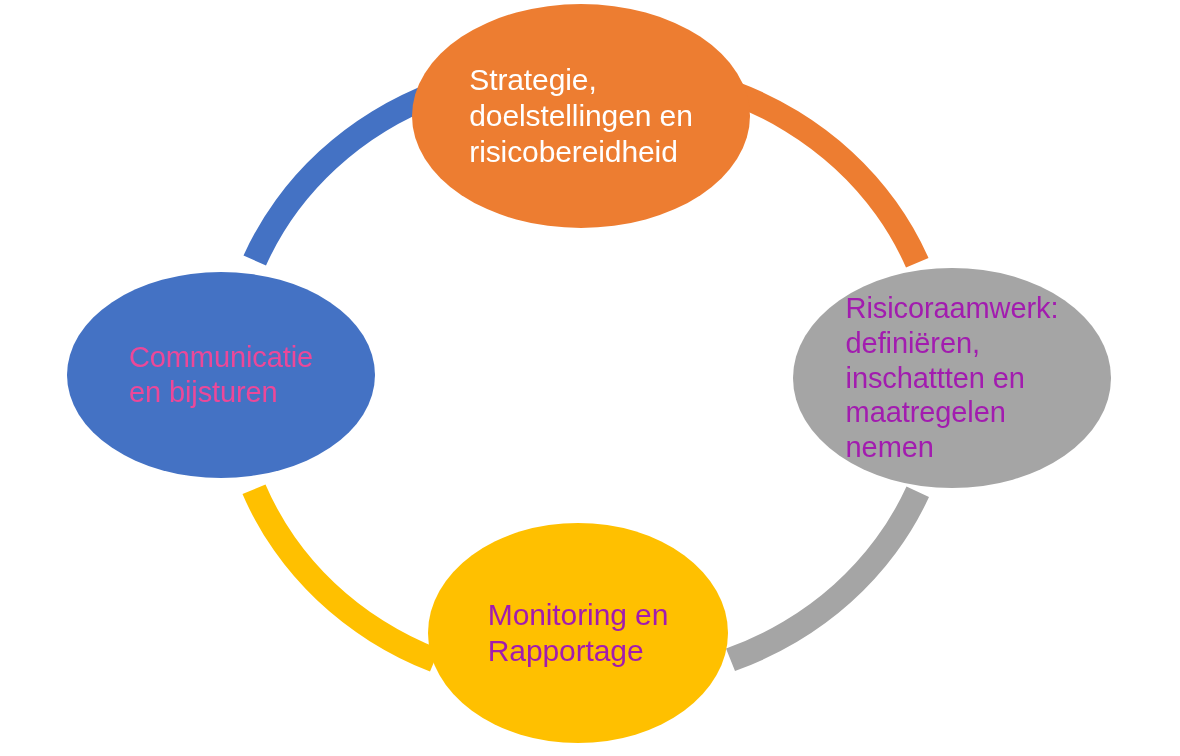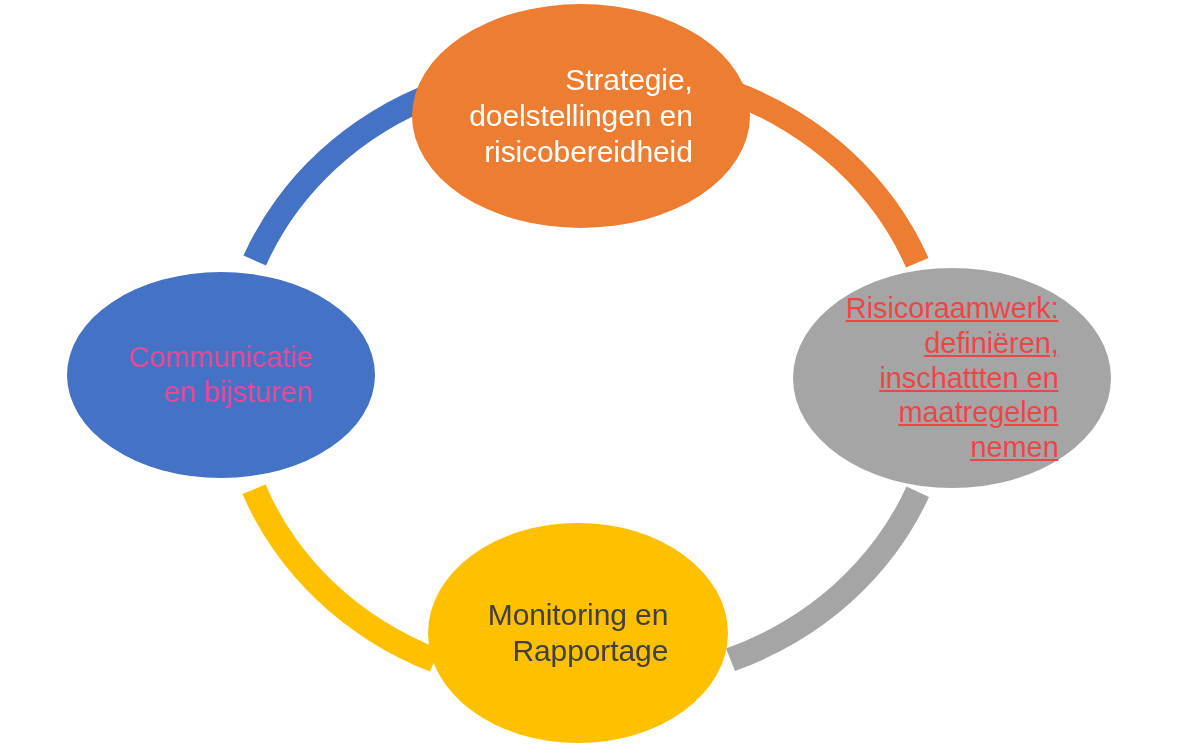--- a/index.html
+++ b/index.html
@@ -23,21 +23,21 @@
     top: 0;
     width: 1180px;
     height: 756px;
     display: block;
   }
   .node-label {
     position: absolute;
     display: flex;
     align-items: center;
     justify-content: center;
-    text-align: right;
+    text-align: left;
     color: #ffffff;
     font-family: "Liberation Sans", sans-serif;
     font-weight: 400;
     line-height: 1.20;
     letter-spacing: -0.1px;
     pointer-events: none;
     white-space: pre-line;
   }
   #label-strategie {
     left: 412px;  top: 4px;   width: 338px; height: 224px;
@@ -95,25 +95,25 @@
       <ellipse cx="952" cy="378" rx="159" ry="110" fill="#A5A5A5"></ellipse>
       <ellipse cx="578" cy="633" rx="150" ry="110" fill="#FFC000"></ellipse>
       <ellipse cx="221" cy="375" rx="154" ry="103" fill="#4472C4"></ellipse>
     </g>
   </svg>
 
   <div class="node-label" id="label-strategie" style="color: rgb(255, 255, 255);">Strategie,
 doelstellingen en
 risicobereidheid</div>
 
-  <div class="node-label" id="label-risicoraamwerk" style="color: #ef4444; text-decoration: underline;">Risicoraamwerk:
+  <div class="node-label" id="label-risicoraamwerk" style="color: #a21caf;">Risicoraamwerk:
 definiëren,
 inschattten en
 maatregelen
 nemen</div>
 
-  <div class="node-label" id="label-monitoring" style="color: #404040;">Monitoring en
+  <div class="node-label" id="label-monitoring" style="color: #a21caf;">Monitoring en
 Rapportage</div>
 
   <div class="node-label" id="label-communicatie" style="color: #ec4899;">Communicatie
 en bijsturen</div>
 
 </div>
 
 </body></html>

